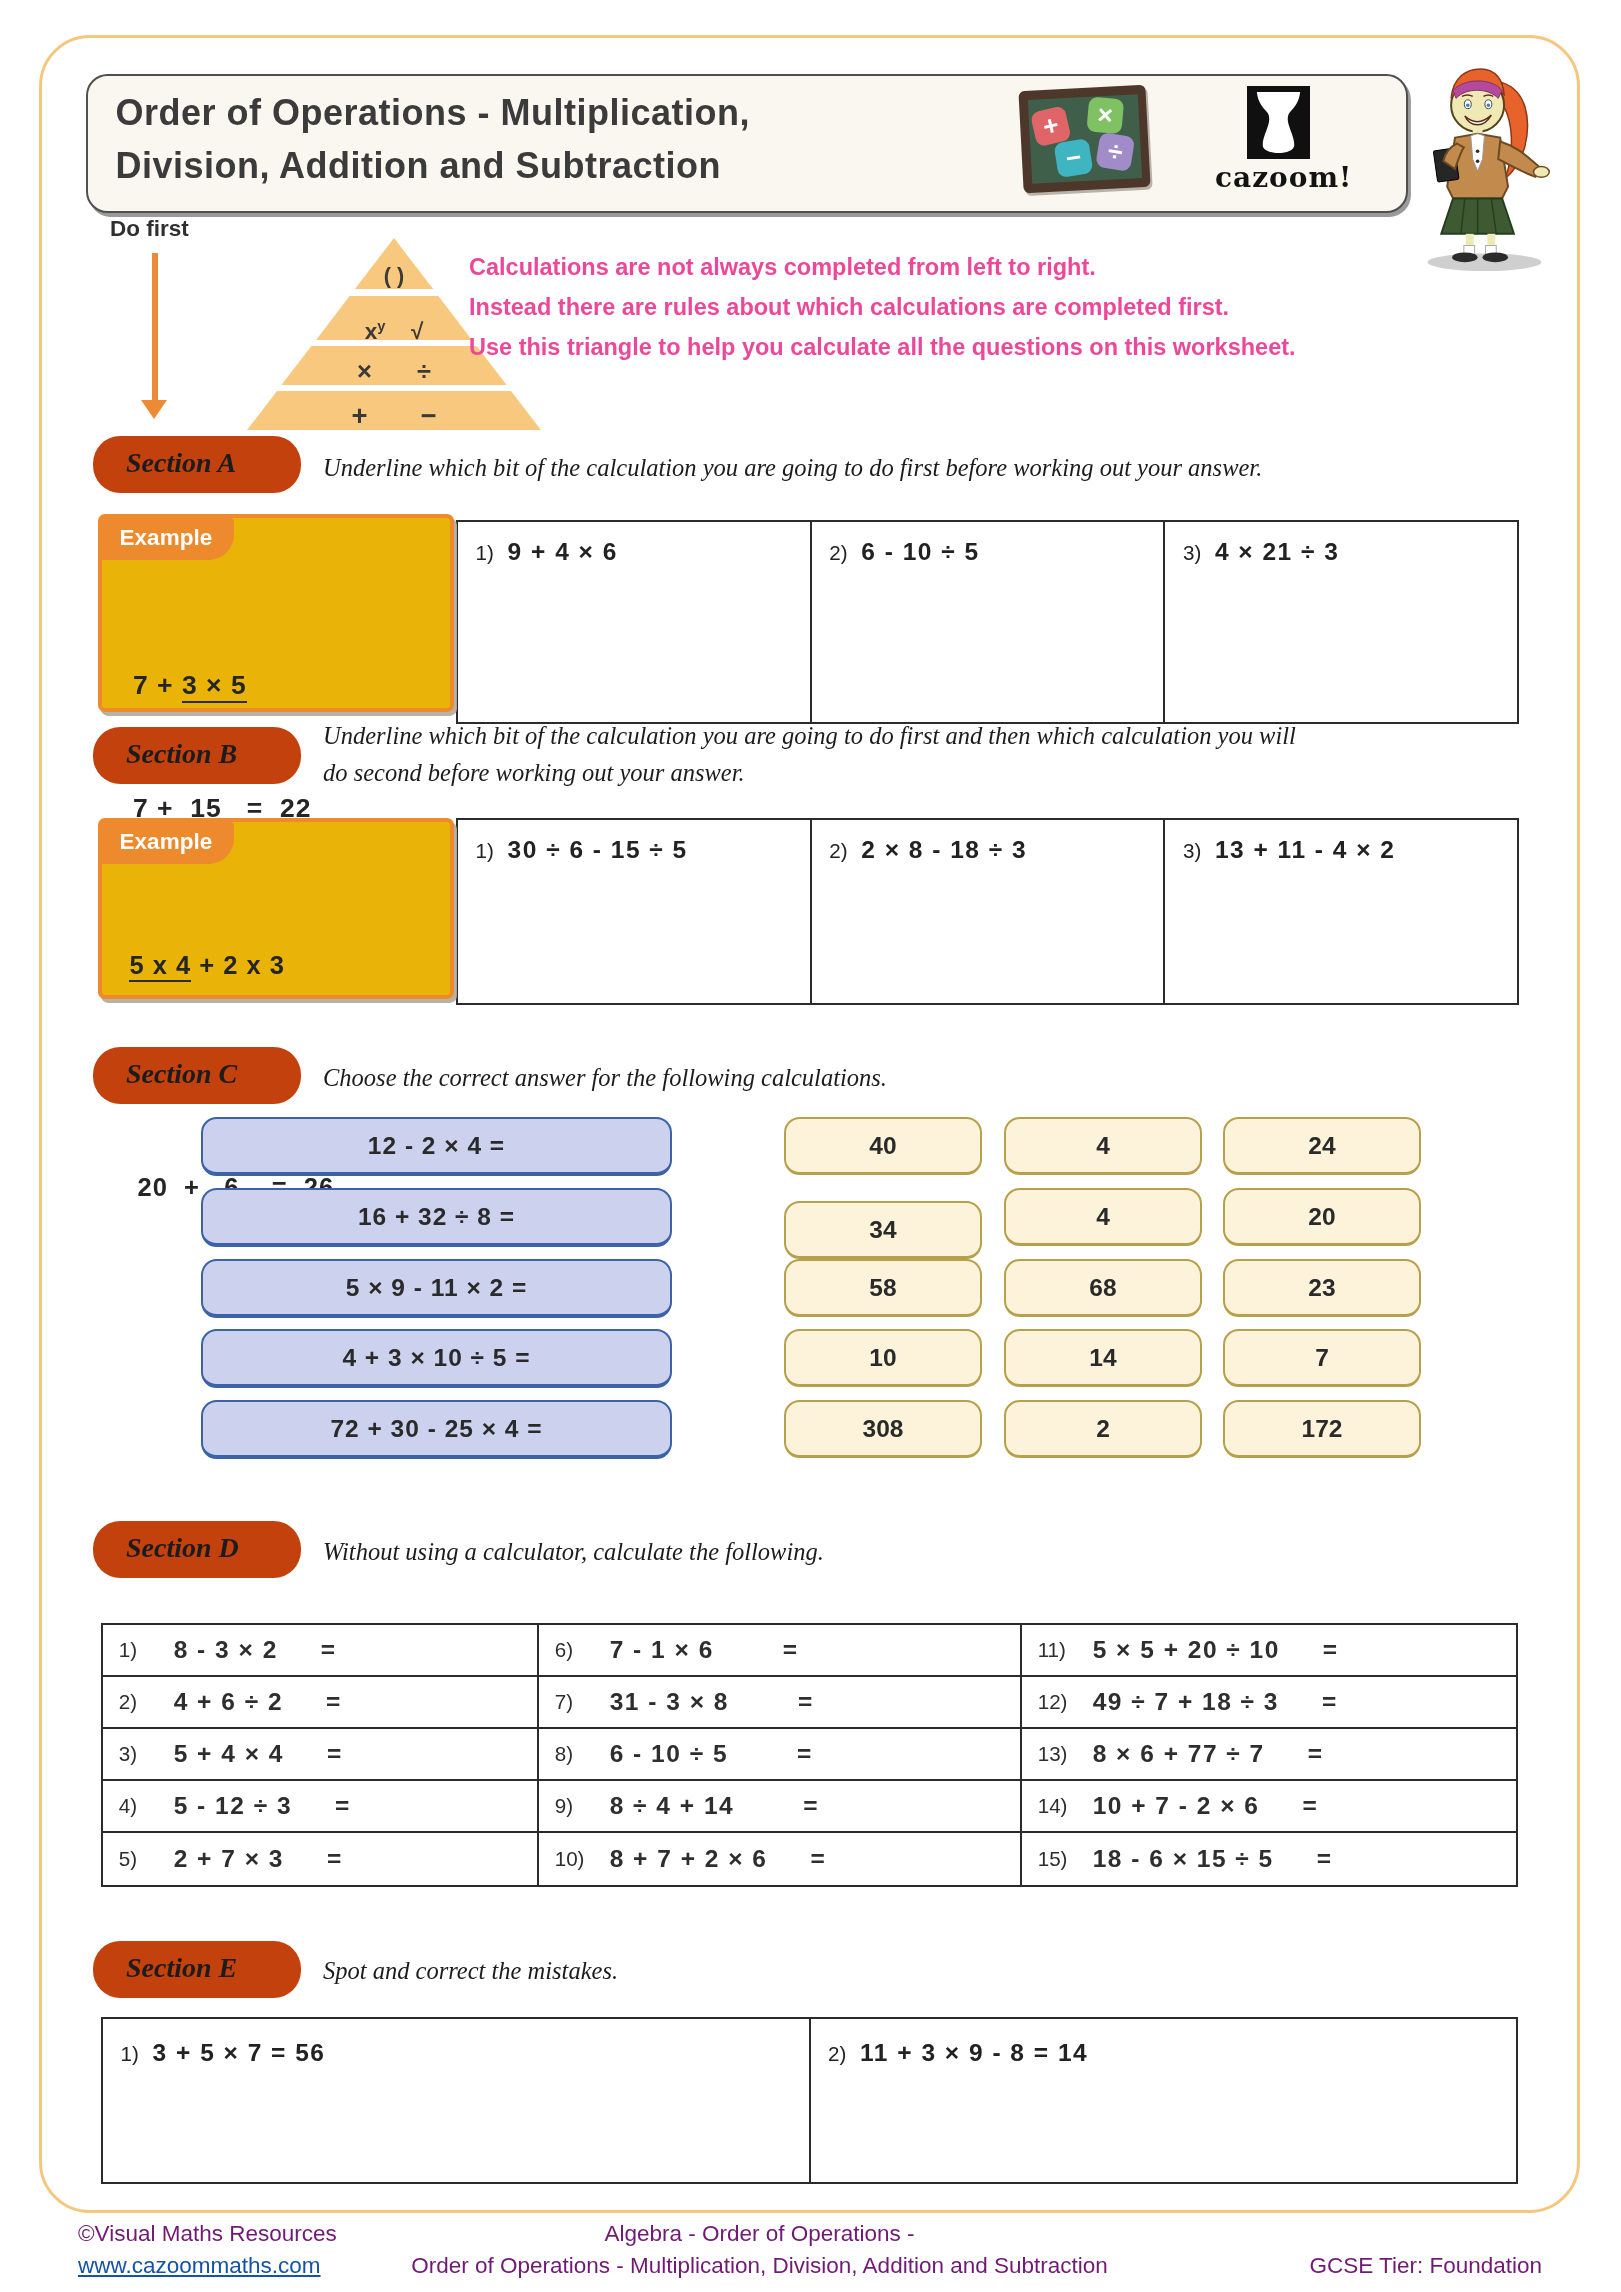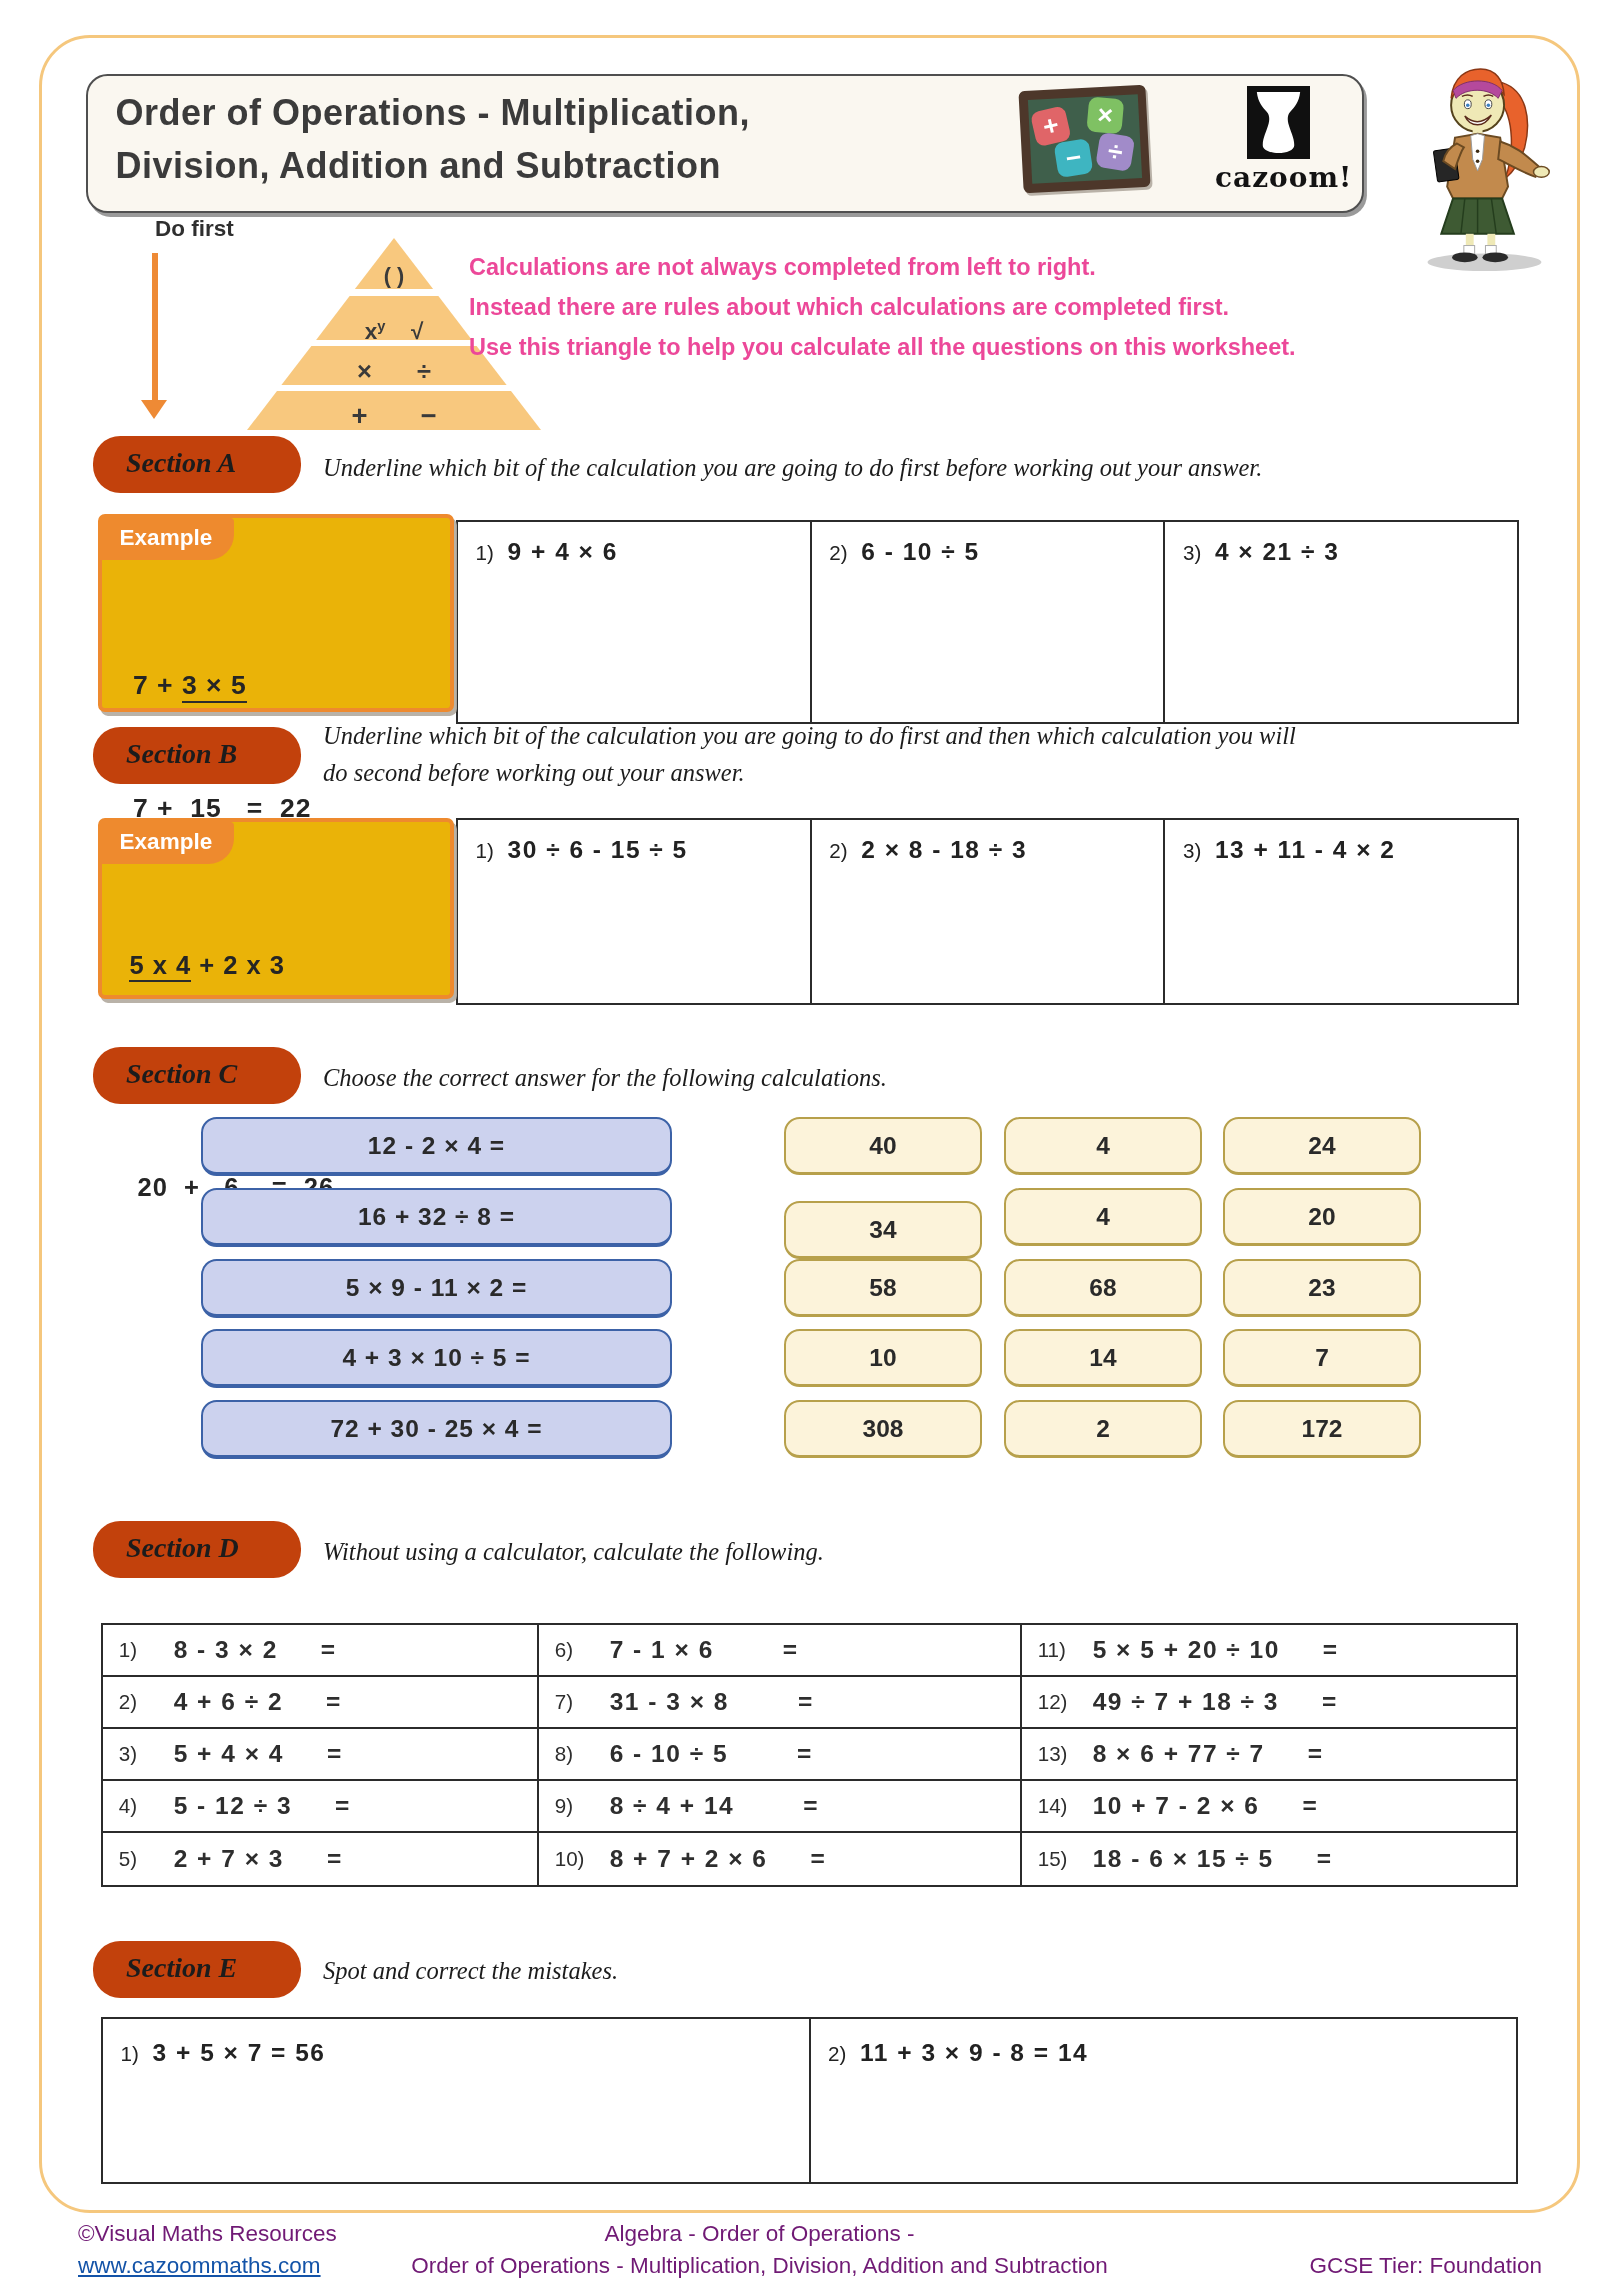--- a/index.html
+++ b/index.html
@@ -4,31 +4,31 @@
 <style>
   html,body{margin:0;padding:0;}
   body{width:1621px;height:2293px;background:#ffffff;font-family:"Liberation Sans",sans-serif;position:relative;overflow:hidden;color:#2e2e2e;}
   .abs{position:absolute;}
   .pre{white-space:pre;}
 
   
   .page-border{left:39px;top:35px;width:1535px;height:2172px;border:3.9px solid #f5c77d;border-radius:51px;}
 
   
-  .header-box{left:86px;top:74px;width:1274px;height:135px;background:#faf7f0;border:2.9px solid #4f4f4f;border-radius:21.6px;box-shadow:2.9px 3.9px 0 #9a9a9a;}
+  .header-box{left:86px;top:74px;width:1274px;height:135px;background:#faf7f0;border:2.9px solid #4f4f4f;border-radius:21.6px;box-shadow:2.9px 3.9px 0 #9a9a9a;padding-left:44px;}
   .title{left:27.4px;top:9.8px;font-size:36px;font-weight:bold;color:#3b3b3b;line-height:53px;letter-spacing:0.5px;}
   .chalkboard{left:933px;top:11.8px;width:127px;height:102px;background:#4d372a;border-radius:5.9px;padding:0;transform:rotate(-3deg);box-shadow:2px 2.9px 0 #b9b2a8;}
   .board-inner{left:8.8px;top:8.8px;width:110px;height:84px;background:#3f5f4b;}
   .tile{width:35px;height:35px;border-radius:8.8px;color:#fff;font-size:26.5px;font-weight:bold;text-align:center;line-height:35px;}
   .cazoom{left:1127px;top:9.8px;width:127px;text-align:center;}
   .drum-box{width:63px;height:73px;background:#101010;margin:0 auto;}
   .cazoom-text{font-family:"DejaVu Serif",serif;font-weight:bold;font-size:28px;color:#131313;margin-top:2px;letter-spacing:1px;}
 
   
-  .dofirst{left:110px;top:216px;font-size:22.5px;font-weight:bold;color:#2f2f2f;margin-left:45px;}
+  .dofirst{left:110px;top:216px;font-size:22.5px;font-weight:bold;color:#2f2f2f;}
   .arrow-line{left:152px;top:253px;width:5.9px;height:149px;background:#ee8a35;}
   .arrow-head{left:141px;top:400px;width:0;height:0;border-left:13.7px solid transparent;border-right:13.7px solid transparent;border-top:19.6px solid #ee8a35;}
   .pyramid{left:247px;top:238px;width:294px;height:192px;}
   .tri{position:absolute;left:0;width:294px;background:#f8c87e;color:#3a3a3a;font-weight:bold;text-align:center;}
   .tri1{top:0;height:51px;clip-path:polygon(50% 0,36.7% 100%,63.3% 100%);font-size:21.6px;line-height:76px;}
   .tri2{top:58px;height:44px;clip-path:polygon(34.9% 0,65.1% 0,76.5% 100%,23.5% 100%);font-size:22.5px;line-height:59px;}
   .tri3{top:108px;height:39px;clip-path:polygon(21.9% 0,78.1% 0,88.3% 100%,11.7% 100%);font-size:25.5px;line-height:51px;}
   .tri4{top:153px;height:39px;clip-path:polygon(10.2% 0,89.8% 0,100% 100%,0 100%);font-size:27.4px;line-height:49px;}
   .opgap{display:inline-block;width:45px;}
   .intro{left:469px;top:247px;font-size:23.5px;font-weight:bold;color:#ec4899;line-height:40px;}

